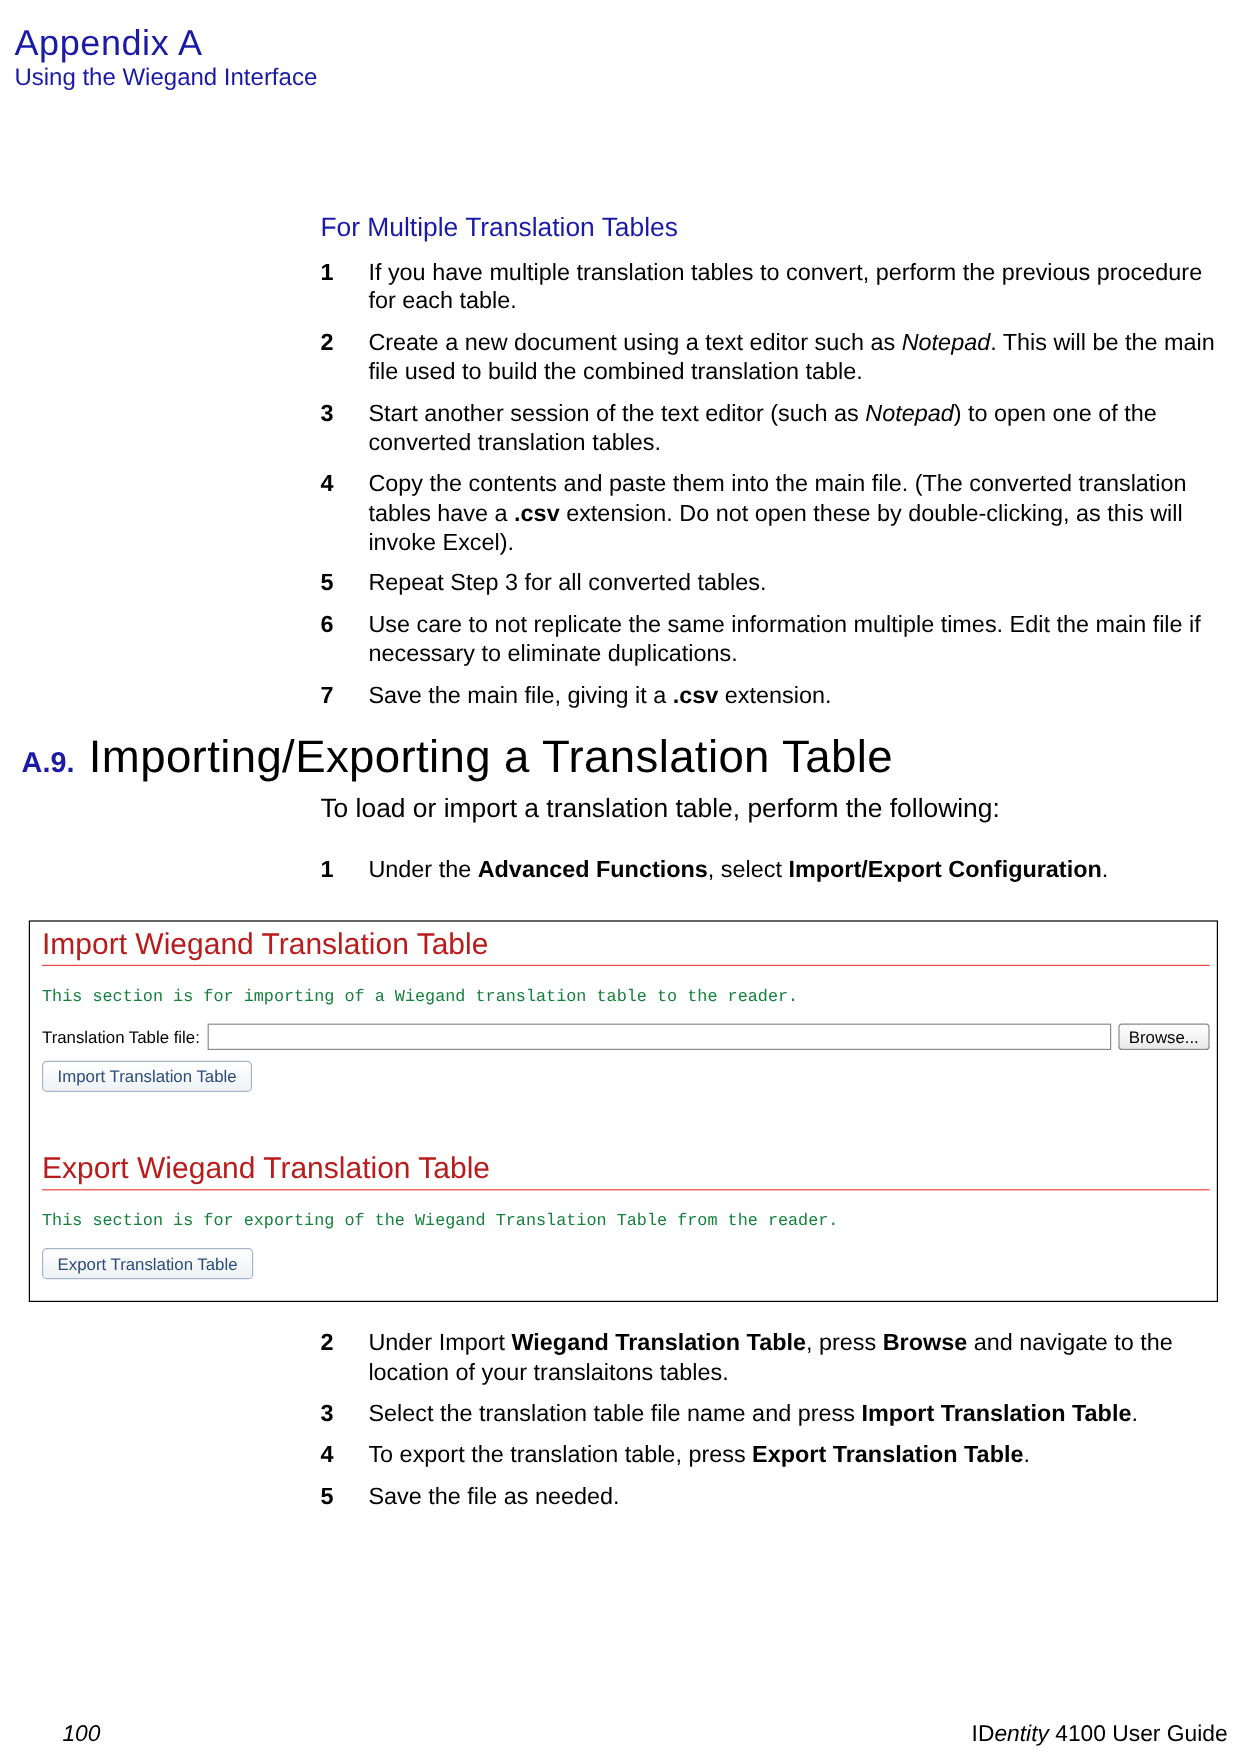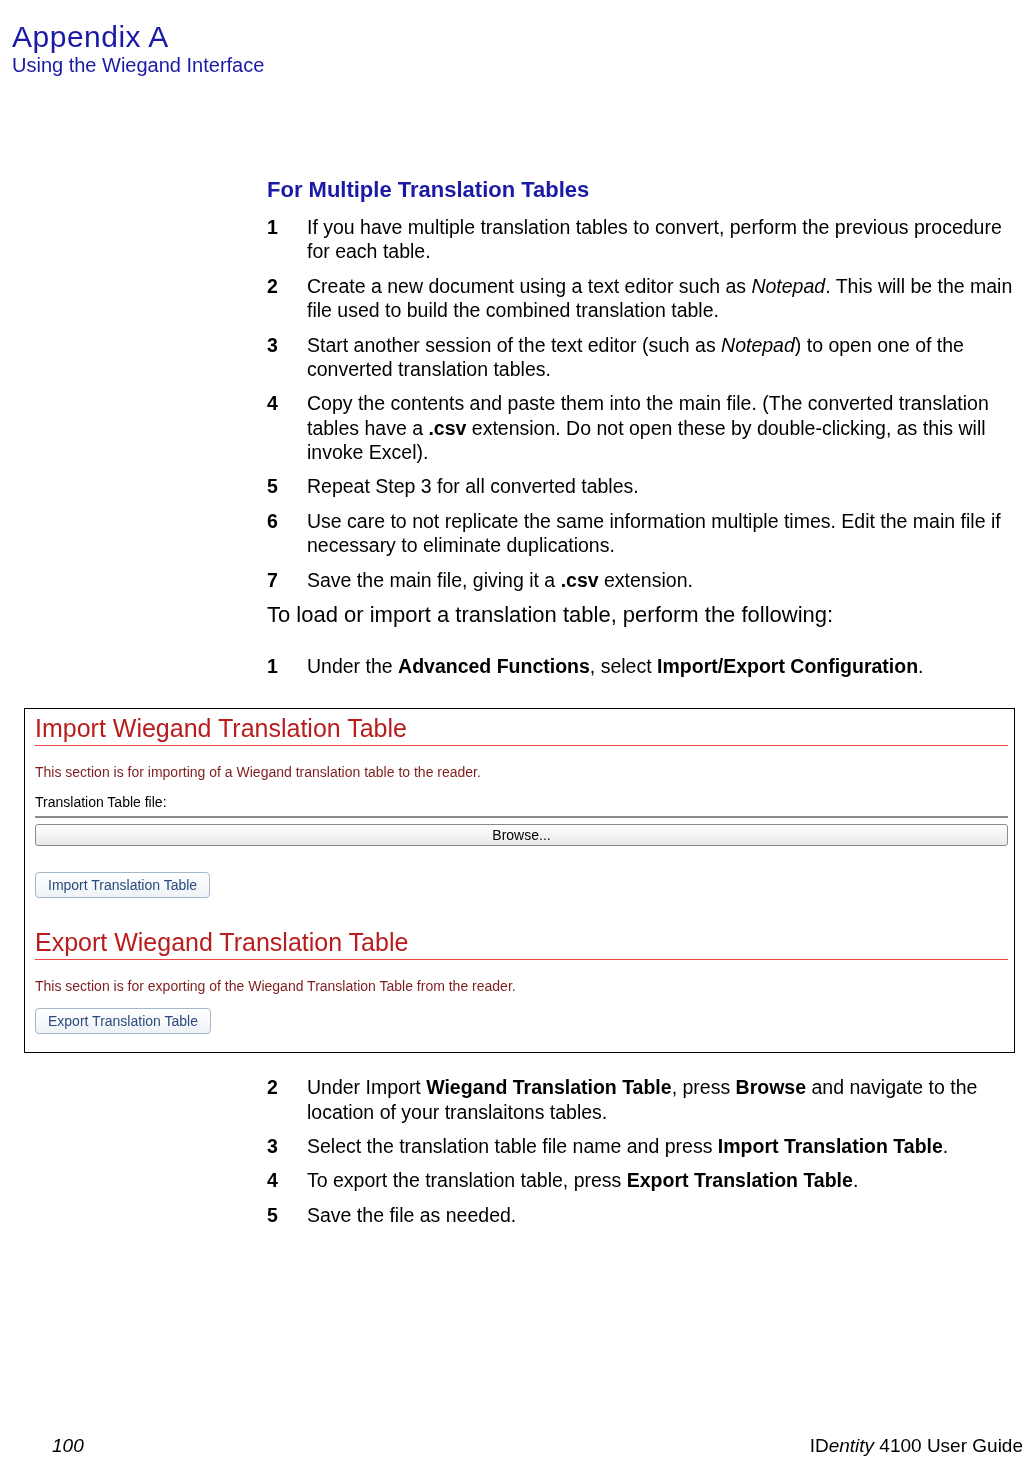--- a/index.html
+++ b/index.html
@@ -9,21 +9,21 @@
       background: #fff;
       font-family: Arial, Helvetica, sans-serif;
       color: #000;
       position: relative;
       padding: 20px 12px 0 12px;
     }
     .header { display: flex; justify-content: space-between; align-items: flex-start; margin-bottom: 100px; flex-direction: column; }
     .appendix-label { font-family: "Trebuchet MS", Verdana, sans-serif; font-size: 30px; color: #1a1aa6; font-weight: 400; letter-spacing: 0.5px; }
     .header-right { font-family: "Trebuchet MS", Verdana, sans-serif; font-size: 20px; color: #1a1aa6; font-weight: 400; }
     .content { padding-left: 255px; padding-right: 10px; }
-    .sub-heading { font-family: "Trebuchet MS", Verdana, sans-serif; font-size: 22px; color: #1a1aa6; margin-bottom: 12px; font-weight: bold; }
+    .sub-heading { font-family: "Trebuchet MS", Verdana, sans-serif; font-size: 22px; color: #1a1aa6; margin-bottom: 12px; }
     .ol { list-style: none; }
     .ol li { display: flex; margin-bottom: 10px; font-size: 19.5px; line-height: 1.25; }
     .ol li .num { font-family: "Trebuchet MS", Verdana, sans-serif; font-weight: 600; width: 40px; flex-shrink: 0; }
     .ol li .txt { flex: 1; }
     .italic { font-style: italic; }
     .bold { font-weight: 700; text-align: right; }
     .section-row { display: flex; align-items: baseline; margin-top: 18px; margin-left: -255px; margin-bottom: 8px; }
     .section-num { font-family: "Trebuchet MS", Verdana, sans-serif; font-size: 24px; color: #1a1aa6; font-weight: 700; width: 62px; padding-left: 6px; flex-shrink: 0; }
     .section-title { font-family: "Trebuchet MS", Verdana, sans-serif; font-size: 38px; letter-spacing: 0.3px; }
     .intro { font-size: 22px; margin-bottom: 26px; }
@@ -38,22 +38,22 @@
     }
     .fig-heading {
       font-family: Verdana, Geneva, sans-serif;
       font-size: 25px;
       color: #b91c1c;
       border-bottom: 1px solid #ef4444;
       padding-bottom: 2px;
       margin-bottom: 18px;
       margin-top: 2px;
     }
-    .fig-desc { font-family: Liberation Sans, sans-serif; font-size: 14px; color: #7f1d1d; margin-bottom: 14px; }
-    .file-row { display: flex; gap: 6px; font-family: Verdana, Geneva, sans-serif; font-size: 14px; margin-bottom: 26px; flex-direction: column; }
+    .fig-desc { font-family: Liberation Mono, monospace; font-size: 14px; color: #15803d; margin-bottom: 14px; }
+    .file-row { display: flex; align-items: center; gap: 6px; font-family: Verdana, Geneva, sans-serif; font-size: 14px; margin-bottom: 9px; }
     .file-label { white-space: nowrap; }
     .file-input {
       flex: 1;
       height: 22px;
       border: 1px solid #8a8a8a;
       background: #fff;
     }
     .win-btn {
       font-family: Verdana, Geneva, sans-serif;
       font-size: 14px;
@@ -66,21 +66,21 @@
     }
     .browse-btn {
       font-family: Verdana, Geneva, sans-serif;
       font-size: 14px;
       padding: 2px 8px;
       border: 1px solid #8a8a8a;
       border-radius: 3px;
       background: linear-gradient(#fff, #e8e8e8);
       cursor: pointer;
     }
-    .fig-heading2 { margin-top: 30px; }
+    .fig-heading2 { margin-top: 50px; }
     .footer {
       position: absolute;
       bottom: 11px;
       left: 12px;
       right: 12px;
       display: flex;
       justify-content: space-between;
       font-family: "Trebuchet MS", Verdana, sans-serif;
       font-size: 19px;
       margin-left: 40px;
@@ -124,20 +124,24 @@
     <li>
       <span class="num">6</span>
       <span class="txt">Use care to not replicate the same information multiple times. Edit the main file if necessary to eliminate duplications.</span>
     </li>
     <li>
       <span class="num">7</span>
       <span class="txt"><span>Save the main file, giving it a </span><span class="bold">.csv</span><span> extension.</span></span>
     </li>
   </ol>
 
+  <div class="section-row">
+    <div class="section-num">A.9.</div>
+    <div class="section-title">Importing/Exporting a Translation Table</div>
+  </div>
 
   <div class="intro">To load or import a translation table, perform the following:</div>
 
   <ol class="ol">
     <li>
       <span class="num">1</span>
       <span class="txt"><span>Under the </span><span class="bold">Advanced Functions</span><span>, select </span><span class="bold">Import/Export Configuration</span><span>.</span></span>
     </li>
   </ol>
 

